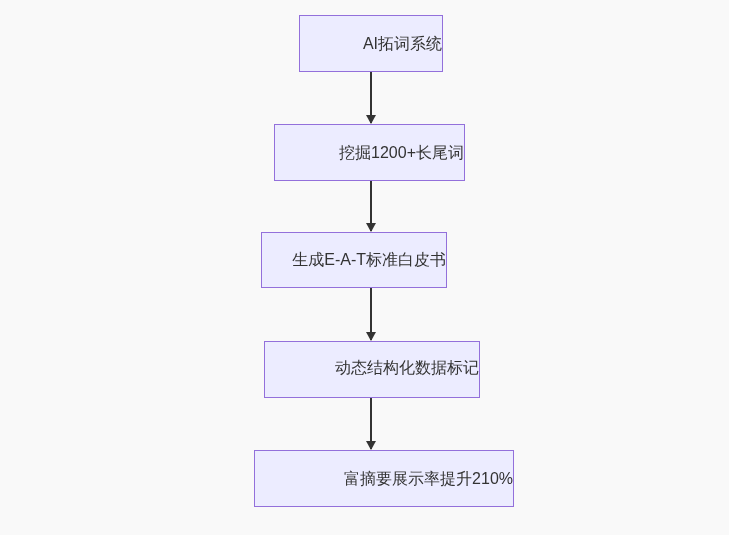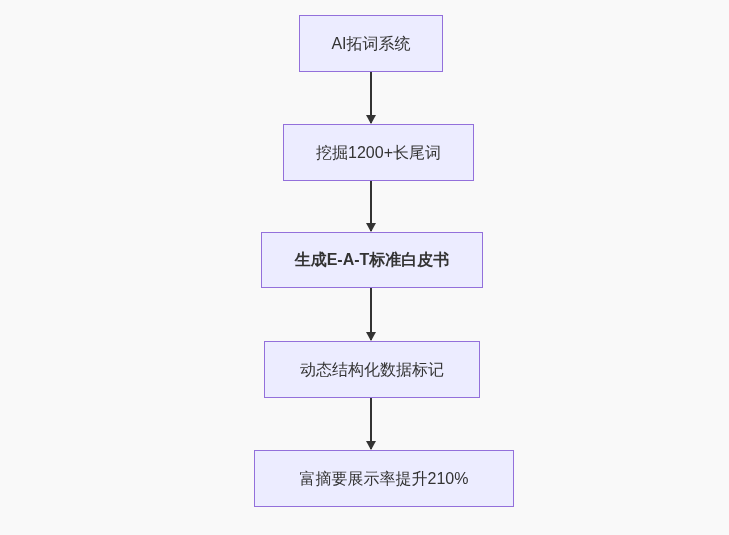--- a/index.html
+++ b/index.html
@@ -21,28 +21,28 @@
   .node {
     position: absolute;
     box-sizing: border-box;
     background: #ECECFF;
     border: 1px solid #9370DB;
     color: #333333;
     font-size: 16px;
     line-height: 1.2;
     display: flex;
     align-items: center;
-    justify-content: center;
+    justify-content: flex-end;
     text-align: center;
     white-space: nowrap;
   }
   .node-1 { left: 299px; top: 15px;  width: 144px; height: 57px; }
-  .node-2 { left: 274px; top: 124px; width: 191px; height: 57px; margin-left: 9px; }
-  .node-3 { left: 261px; top: 232px; width: 222px; height: 56px; font-weight: bold; }
-  .node-4 { left: 264px; top: 341px; width: 216px; height: 57px; }
+  .node-2 { left: 274px; top: 124px; width: 191px; height: 57px; }
+  .node-3 { left: 261px; top: 232px; width: 186px; height: 56px; }
+  .node-4 { left: 264px; top: 341px; width: 216px; height: 57px; font-family: Liberation Mono, monospace; }
   .node-5 { left: 254px; top: 450px; width: 260px; height: 57px; }
 
   .arrow {
     position: absolute;
     left: 370px;
     width: 2px;
     background: #333333;
   }
   .arrow::after {
     content: "";

